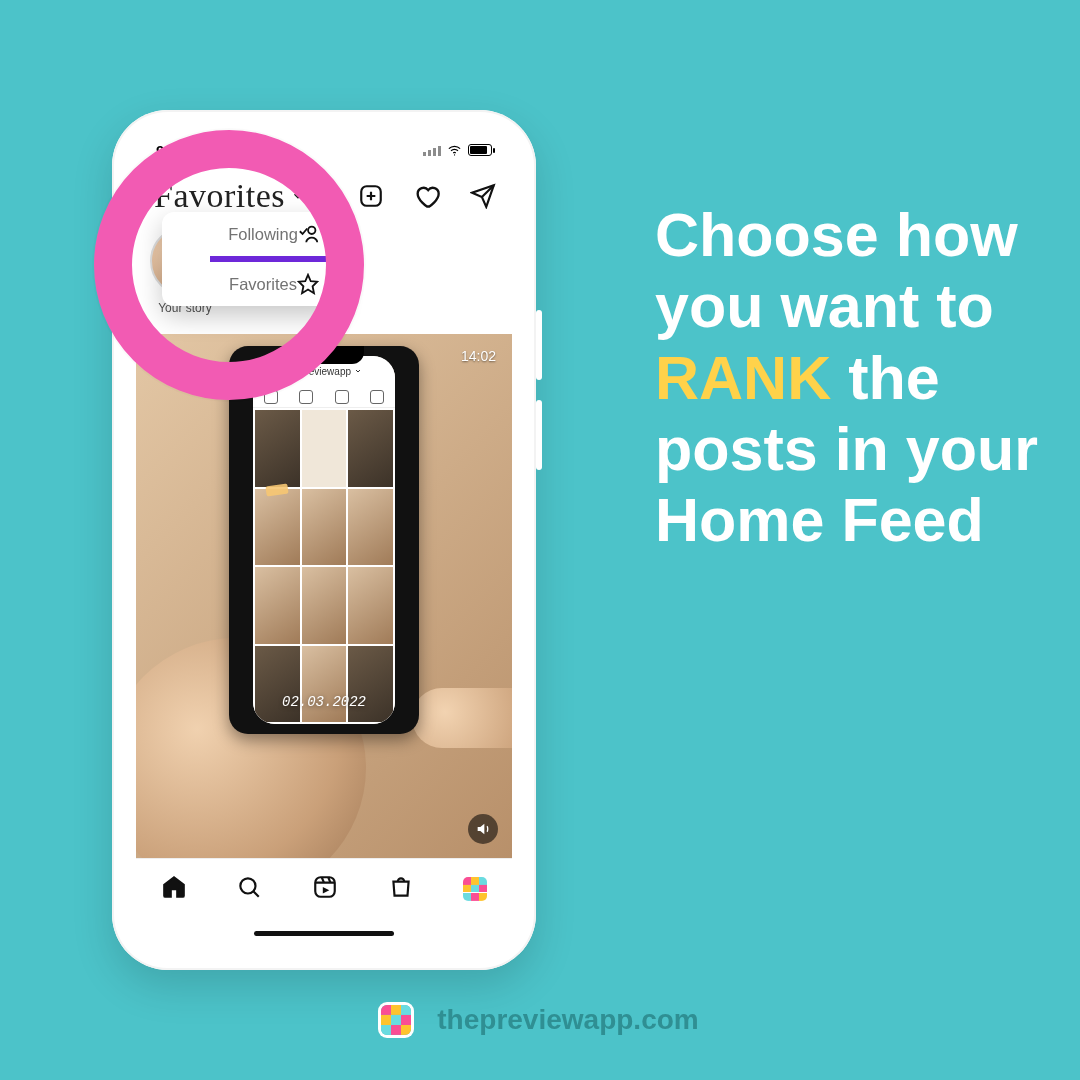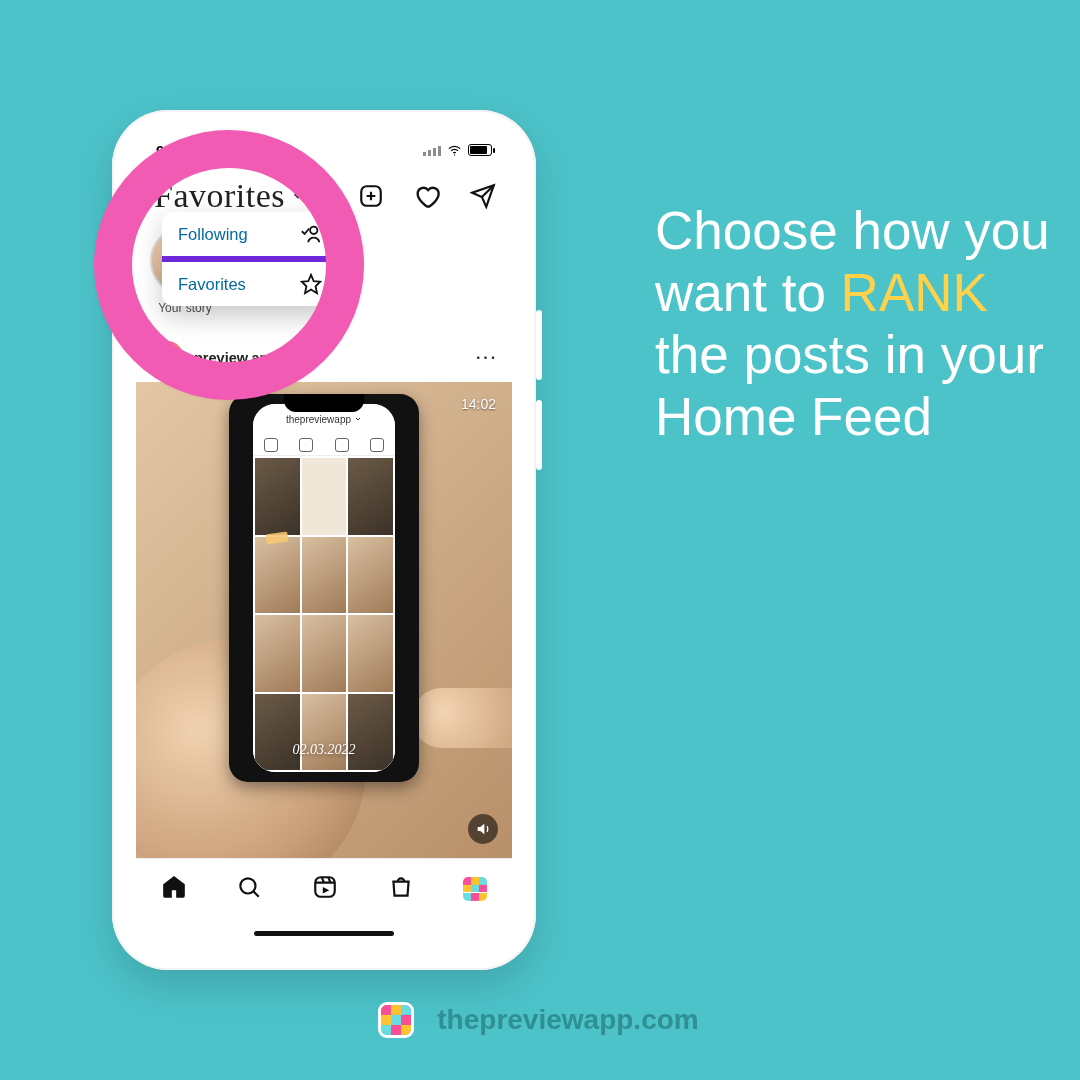--- a/index.html
+++ b/index.html
@@ -10,22 +10,22 @@
     font-family: -apple-system, "Helvetica Neue", Arial, sans-serif;
     position: relative;
     overflow: hidden;
   }
   
   .side-text {
     position: absolute;
     left: 655px;
     top: 200px;
     width: 400px;
-    font-weight: 400;
-    font-size: 53px;
+    font-weight: 700;
+    font-size: 61px;
     line-height: 1.17;
     color: #ffffff;
     letter-spacing: 0px;
   }
   .side-text .hl { color: #ffd24a; }
   
   .phone {
     position: absolute;
     left: 112px;
     top: 110px;
@@ -116,24 +116,25 @@
     left: 26px;
     top: 80px;
     width: 176px;
     background:#fff;
     border-radius:12px;
     box-shadow: 0 10px 26px rgba(0,0,0,.22);
     overflow:hidden;
     z-index: 30;
   }
   .dropdown .item{
-    display:flex; align-items:center; justify-content:space-between;
+    display:flex; align-items:center; justify-content:center;
     padding: 11px 16px;
     font-size:16.5px;
-    color:#0369a1;
+    color:#737373;
+    margin-left:48px;
   }
   .dropdown .item + .item{ border-top:6px solid #6d28d9; }
   
   .post-header{
     height:48px;
     display:flex; align-items:center; padding:0 14px; gap:10px;
   }
   .pavatar{
     width:34px;height:34px;border-radius:50%;
     background: conic-gradient(#fa4e94,#fec32e,#fa4e94,#6adbe0,#fa4e94);
@@ -174,21 +175,21 @@
     display:grid; grid-template-columns:repeat(3,1fr); grid-auto-rows:1fr;
     gap:2px; background:#fff; padding:2px;
   }
   .tile{ background:linear-gradient(145deg,#d9bfa1,#a07b58); position:relative;}
   .tile.dk{ background:linear-gradient(145deg,#6b5a47,#3c3228);}
   .tile.lt{ background:#f0e7d9;}
   .tape{position:absolute;width:22px;height:10px;background:#f6c772;opacity:.9;border-radius:2px;}
   .tape.t1{top:-4px;left:50%;transform:translateX(-50%) rotate(-8deg);}
   .grid .datetxt{
     position:absolute;bottom:14px;left:50%;transform:translateX(-50%);
-    font-family:Liberation Serif, serif;font-style:italic;color:#fff;font-size:14px;
+    font-family:Liberation Mono, monospace;font-style:italic;color:#fff;font-size:14px;
     text-shadow:0 1px 4px rgba(0,0,0,.5);white-space:nowrap;
   }
   .hand{
     position:absolute;left:-30px;bottom:-40px;width:260px;height:260px;border-radius:50%;
     background: radial-gradient(circle at 35% 35%, #f2d3b1, #caa079 60%, #9a7351);
     opacity:.95;
   }
   .finger{
     position:absolute;right:-10px;bottom:110px;width:110px;height:60px;border-radius:60px 20px 20px 60px;
     background: radial-gradient(circle at 30% 40%, #f2d3b1, #caa079);
@@ -321,25 +322,20 @@
         </svg>
       </div>
       <div class="item">
         <span>Favorites</span>
         <svg width="22" height="22" viewBox="0 0 24 24" fill="none" stroke="#111" stroke-width="2">
           <polygon points="12 2 15 9 22 9.5 17 14.5 18.5 22 12 18 5.5 22 7 14.5 2 9.5 9 9 12 2"></polygon>
         </svg>
       </div>
     </div>
 
-    <div class="post-header">
-      <div class="pavatar"></div>
-      <span class="uname">preview.app</span>
-      <span class="more">···</span>
-    </div>
 
     <div class="post-media">
       <div class="hand"></div>
       <div class="finger"></div>
       <div class="inner-phone">
         <div class="notch"></div>
         <div class="scr">
           <div class="inner-top">
             <span>thepreviewapp</span>
             <svg width="8" height="8" viewBox="0 0 24 24" fill="none" stroke="#333" stroke-width="3">

